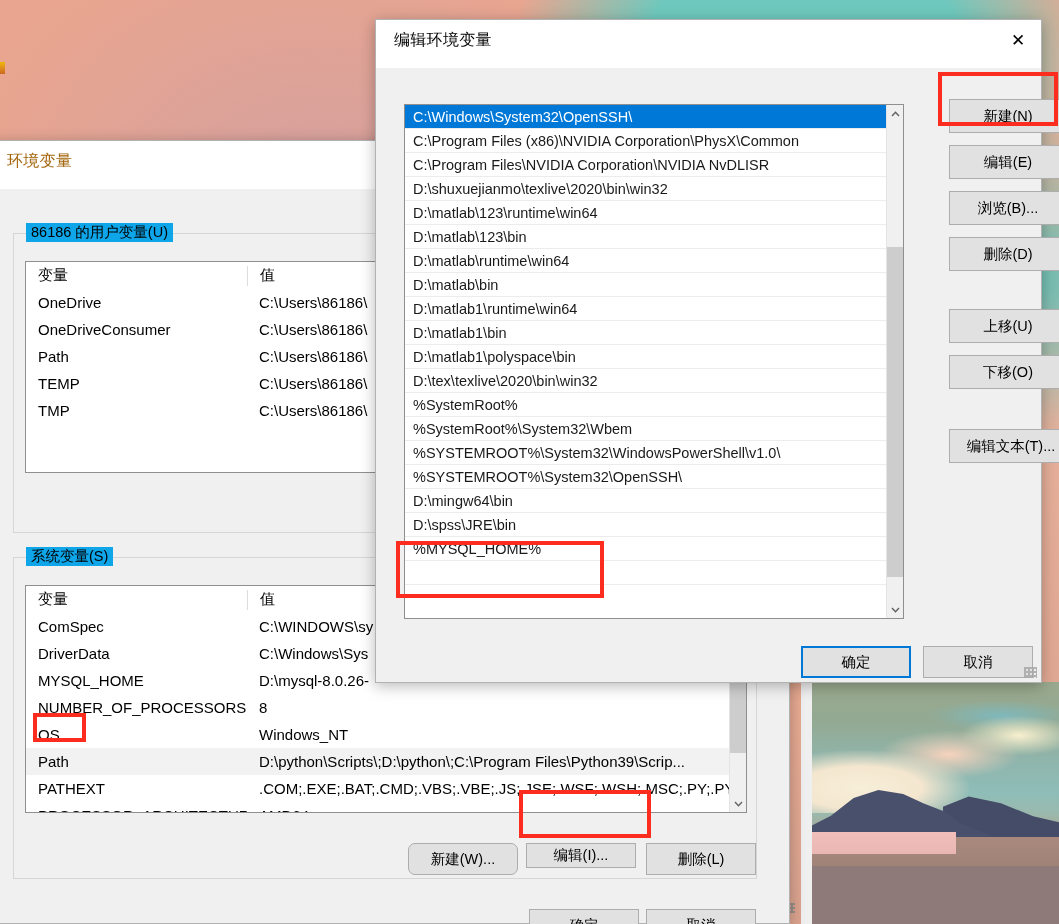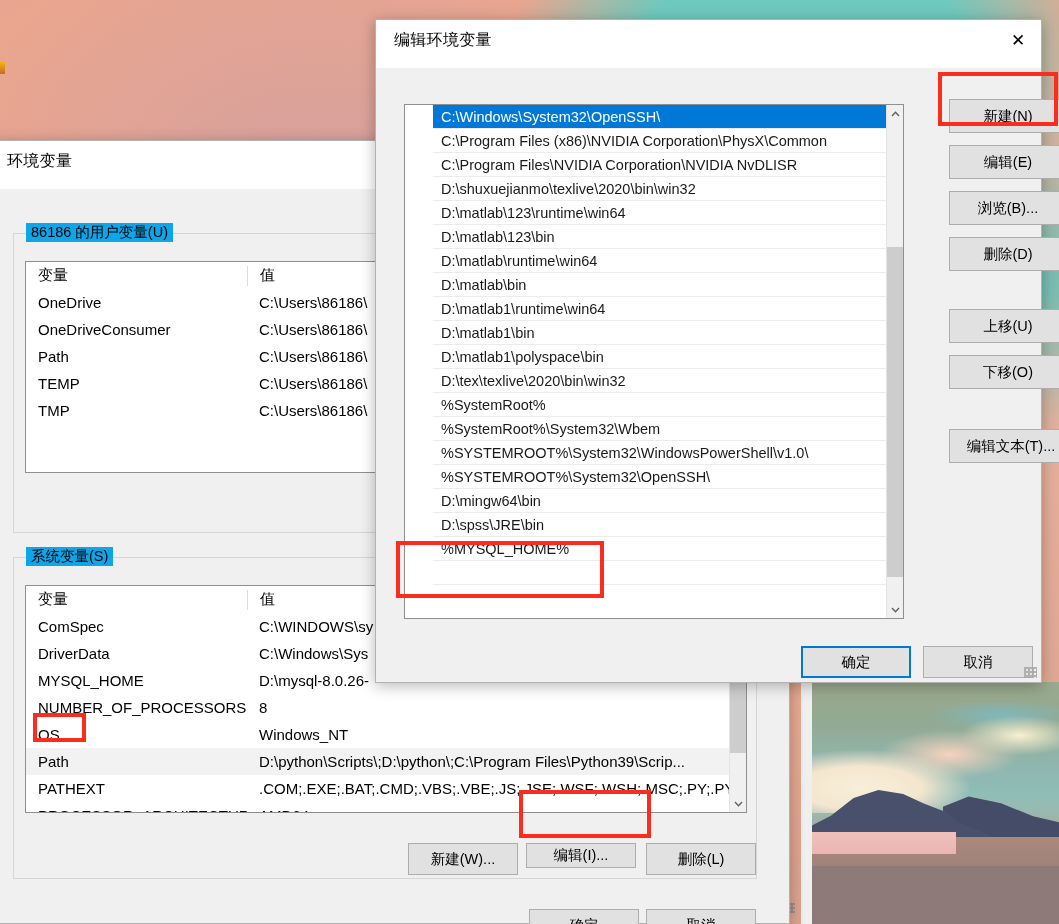--- a/index.html
+++ b/index.html
@@ -109,21 +109,21 @@
   .win-title {
     height: 48px;
     background: #ffffff;
     display: flex; align-items: center;
     padding: 0 0 8px 18px;
     border-bottom: none;
   }
   .win-title .t-text {
     font-size: 16px; color: #000; letter-spacing: .3px;
   }
-  .win-title.inactive .t-text { color: #000000; }
+  .win-title.inactive .t-text { color: #a16207; }
   .win-close {
     margin-left: auto; width: 46px; height: 48px;
     display: flex; align-items: center; justify-content: center;
     font-size: 17px; color: #000; cursor: default;
   }
 
   
   #env-window {
     left: -12px; top: 140px; width: 802px; height: 784px;
     z-index: 1;
@@ -205,21 +205,21 @@
   #path-list {
     position: absolute; left: 28px; top: 36px; width: 500px; height: 515px;
     background: #fff; border: 1px solid #8f8f8f; overflow: hidden;
   }
   .pl-rows { position: absolute; left: 0; top: 0; right: 17px; bottom: 0; }
   .pl-row {
     height: 24px; line-height: 24px;
     font-size: 14.5px; color: #1a1a1a;
     padding-left: 8px;
     border-bottom: 1px solid #ececec;
-    white-space: nowrap; overflow: hidden; margin-left: 28px;
+    white-space: nowrap; overflow: hidden;
   }
   .pl-row.selected { background: #0078d7; color: #fff; }
   .right-btns { position: absolute; left: 573px; top: 31px; width: 118px; }
   .right-btns .btn { width: 118px; height: 34px; margin-bottom: 12px; }
   .grip {
     position: absolute; width: 13px; height: 11px;
     background-image:
       linear-gradient(#a8a8a8 2px, transparent 2px),
       linear-gradient(90deg, #a8a8a8 2px, transparent 2px);
     background-size: 4px 4px;
@@ -342,21 +342,21 @@
         </div>
         <div class="sb-thumb" style="top:17px; height:150px;"></div>
         <div class="sb-arrow sb-down">
           <svg width="9" height="6" viewBox="0 0 9 6">
               <path d="M1 1 L4.5 4.7 L8 1" stroke="#606060" stroke-width="1.3" fill="none"></path>
             </svg>
         </div>
       </div>
     </div>
 
-    <div class="btn" style="position:absolute; left:419px; top:654px; width:110px; height:32px;">
+    <div class="btn" style="position:absolute; left:419px; top:654px; width:110px; height:32px;border-radius:7px;">
       <span>新建(W)...</span>
     </div>
     <div class="btn" style="position:absolute; left:537px; top:654px; width:110px; height:25px;">
       <span>编辑(I)...</span>
     </div>
     <div class="btn" style="position:absolute; left:657px; top:654px; width:110px; height:32px;">
       <span>删除(L)</span>
     </div>
 
     <div class="btn" style="position:absolute; left:540px; top:720px; width:110px; height:32px;">

